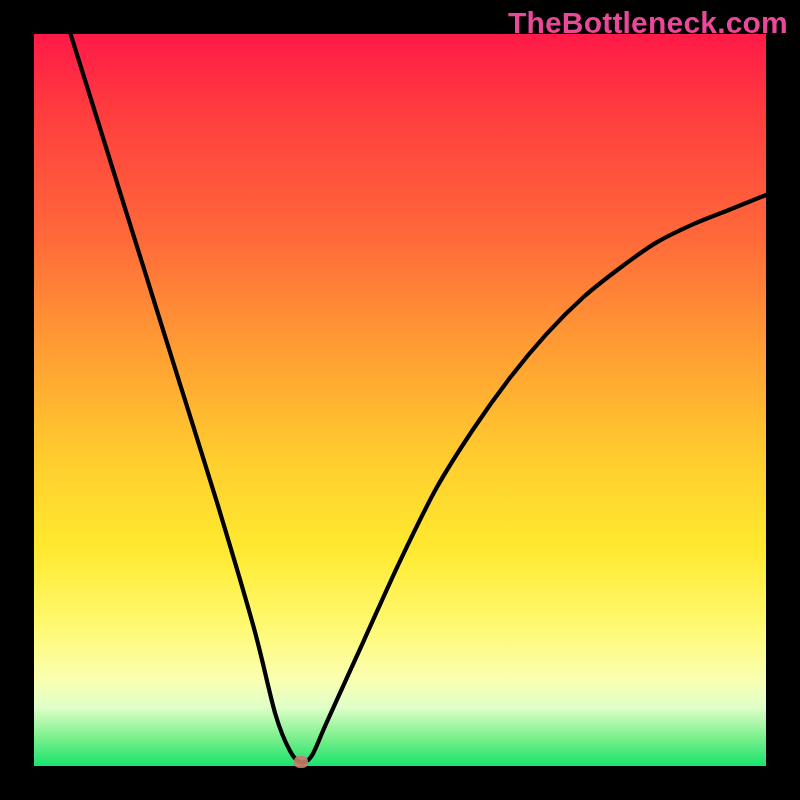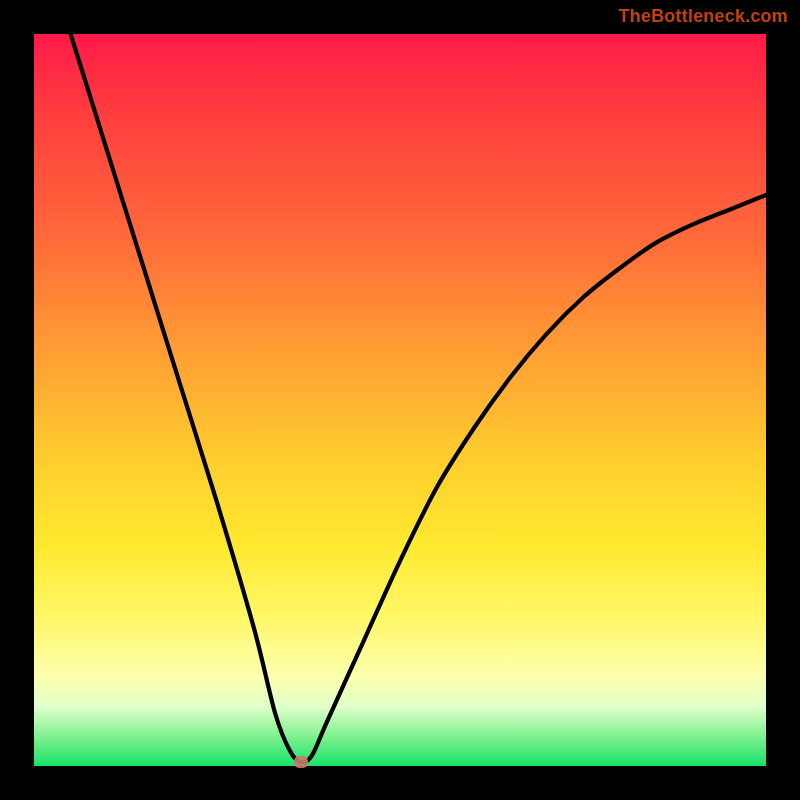--- a/index.html
+++ b/index.html
@@ -38,22 +38,22 @@
       #fbffb0 88%,
       #dfffc9 92%,
       #7ff08e 96%,
       #17e36a 100%
     );
   }
   .watermark {
     position: absolute;
     top: 6px;
     right: 12px;
-    color: #c2410c;
-    font-size: 18px;
+    color: #ec4899;
+    font-size: 30px;
     font-weight: 600;
     letter-spacing: 0.2px;
     user-select: none;
   }
   svg.curve {
     position: absolute;
     left: 0;
     top: 0;
     width: 732px;
     height: 732px;

